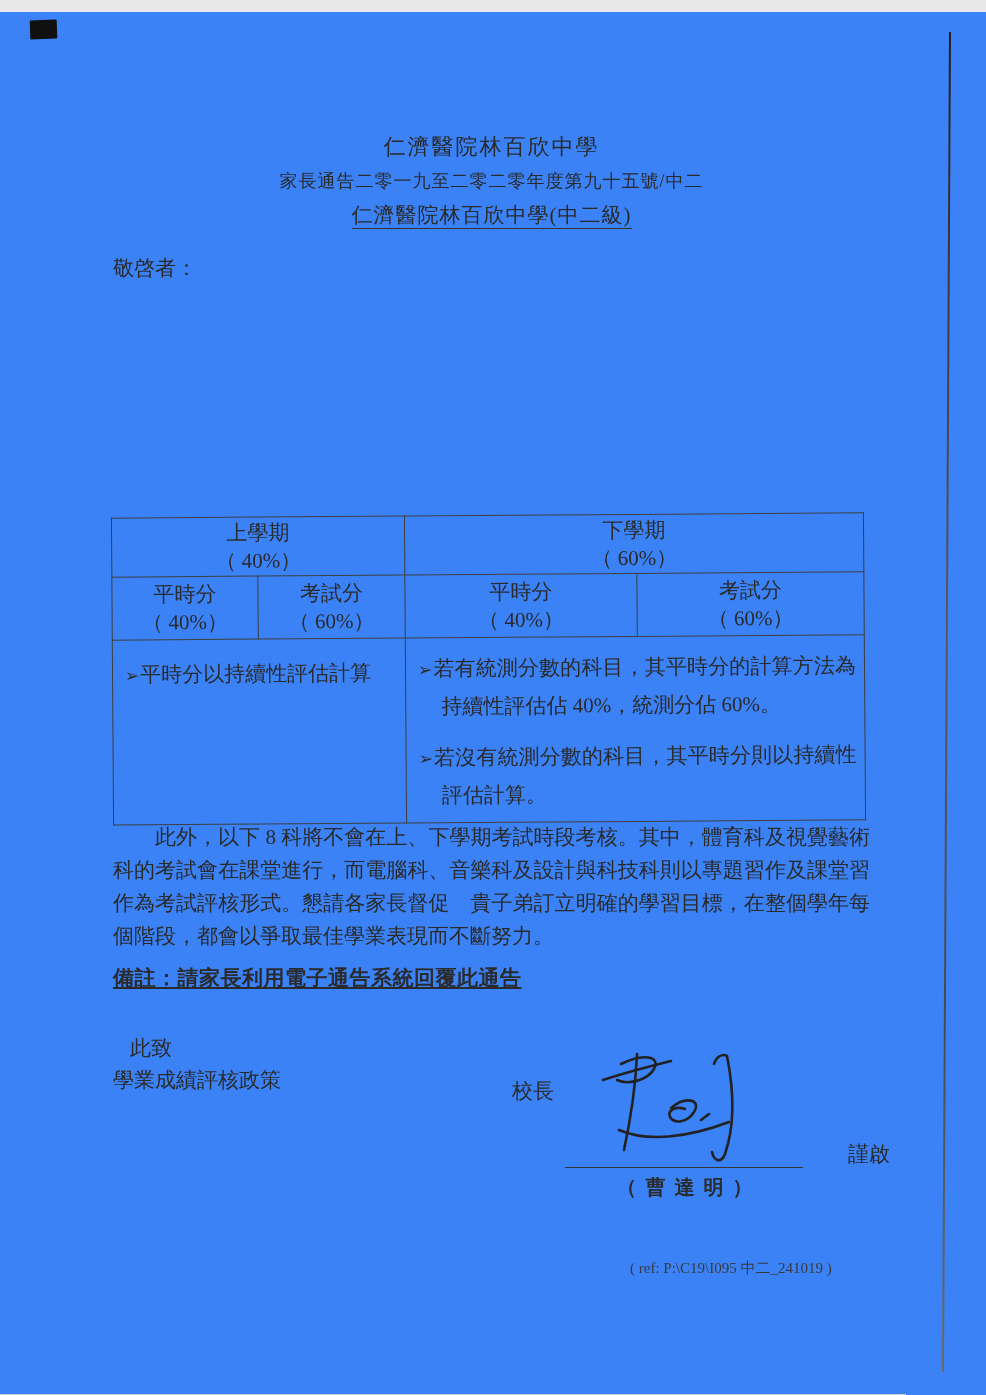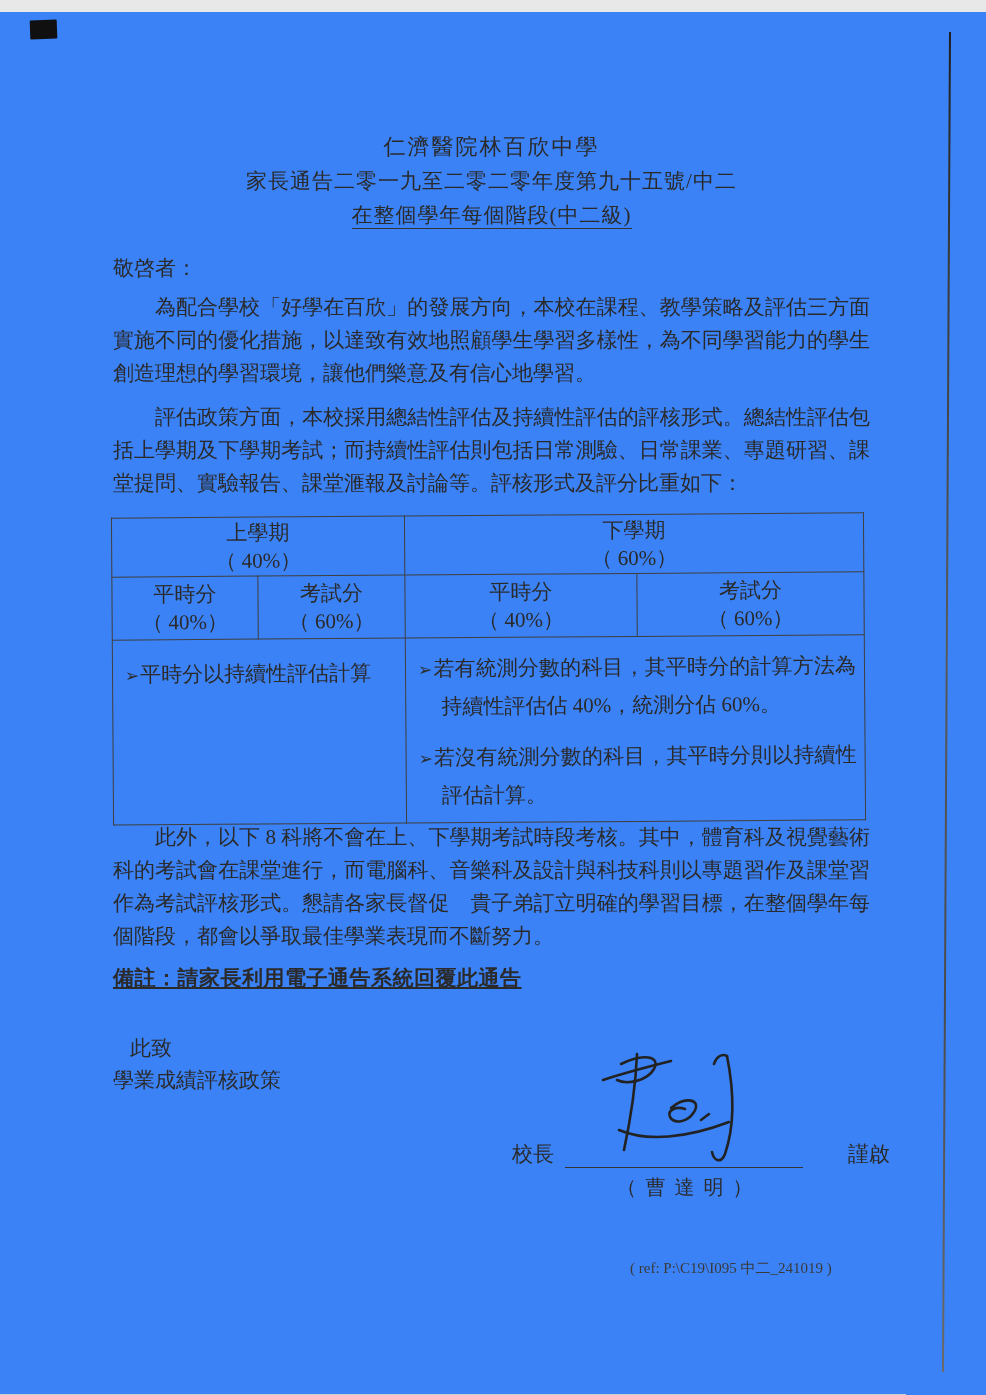--- a/index.html
+++ b/index.html
@@ -21,21 +21,21 @@
     position:absolute;left:949px;top:20px;width:2px;height:1340px;
     background:linear-gradient(to bottom,#1f1f1f 0%,#3a3a3a 18%,#5a5a5a 45%,#4a4a4a 72%,#6a6a6a 100%);
     transform:rotate(0.3deg);transform-origin:top left;
   }
   .scan-hline{
     position:absolute;left:0;top:1382px;width:906px;height:1px;background:#cfcfcf;
   }
   
   .doc-header{position:absolute;left:113px;top:118px;width:757px;text-align:center;}
   .school-name{font-size:22px;line-height:34px;letter-spacing:2px;}
-  .notice-line{font-size:21px;line-height:34px;letter-spacing:1px;}
+  .notice-line{font-size:18px;line-height:34px;letter-spacing:1px;}
   .subject-row{font-size:21px;line-height:34px;letter-spacing:1px;}
   .subject-row .subject{border-bottom:1.5px solid #333;padding-bottom:1px;}
   
   .salutation{position:absolute;left:113px;top:240px;font-size:21px;line-height:33px;}
   .para{
     position:absolute;left:113px;width:757px;margin:0;
     font-size:21px;line-height:33px;
     text-align:justify;text-indent:2em;
   }
   .p1{top:279px;}
@@ -57,50 +57,48 @@
   .body-cell-right{padding:12px 8px 0 12px !important;}
   .bullet-item{padding-left:1.1em;text-indent:-1.1em;line-height:37px;text-align:justify;}
   .bullet-item.single{line-height:33px;}
   .bullet-item + .bullet-item{margin-top:14px;}
   .bullet-glyph{font-family:"DejaVu Sans",sans-serif;font-size:17px;margin-right:1px;}
   
   .remark{position:absolute;left:113px;top:952px;font-size:21px;font-weight:bold;letter-spacing:0.5px;text-decoration:underline;}
   .cizhi{position:absolute;left:130px;top:1022px;font-size:21px;}
   .recipient{position:absolute;left:113px;top:1054px;font-size:21px;}
   
-  .sig-label{position:absolute;left:512px;top:1128px;font-size:21px;}
+  .sig-label{position:absolute;left:512px;top:1065px;font-size:21px;}
   .sig-underline{position:absolute;left:565px;top:1155px;width:238px;height:0;border-top:1.5px solid #333;}
   .sig-respect{position:absolute;left:848px;top:1128px;font-size:21px;}
-  .sig-name{position:absolute;left:598px;top:1162px;width:175px;text-align:center;font-size:20px;letter-spacing:2px;}
+  .sig-name{position:absolute;left:598px;top:1162px;width:175px;text-align:center;font-size:20px;letter-spacing:2px;font-weight:bold;}
   .sig-svg{position:absolute;left:575px;top:1038px;width:190px;height:128px;}
   
   .doc-date{position:absolute;left:113px;top:1222px;font-size:21px;letter-spacing:1px;}
   .doc-ref{position:absolute;left:630px;top:1247px;font-size:15px;color:#3a3a3a;}
 </style>
 </head>
 <body>
 
 <div class="page">
 
   <div class="corner-mark"></div>
   <div class="scan-vline"></div>
   <div class="scan-hline"></div>
 
   <div class="doc-header">
     <div class="school-name">仁濟醫院林百欣中學</div>
     <div class="notice-line">家長通告二零一九至二零二零年度第九十五號/中二</div>
     <div class="subject-row">
-      <span class="subject">在整個學年每個階段(中二級)</span>
+      <span class="subject">仁濟醫院林百欣中學(中二級)</span>
     </div>
   </div>
 
   <div class="salutation">敬啓者：</div>
 
-  <p class="para p1">為配合學校「好學在百欣」的發展方向，本校在課程、教學策略及評估三方面實施不同的優化措施，以達致有效地照顧學生學習多樣性，為不同學習能力的學生創造理想的學習環境，讓他們樂意及有信心地學習。</p>
-  <p class="para p2">評估政策方面，本校採用總結性評估及持續性評估的評核形式。總結性評估包括上學期及下學期考試；而持續性評估則包括日常測驗、日常課業、專題研習、課堂提問、實驗報告、課堂滙報及討論等。評核形式及評分比重如下：</p>
 
   <div class="tbl-wrap">
     <table class="assess">
       <colgroup>
           <col style="width:146px">
           <col style="width:147px">
           <col style="width:232px">
           <col style="width:227px">
         </colgroup>
       <tbody>

